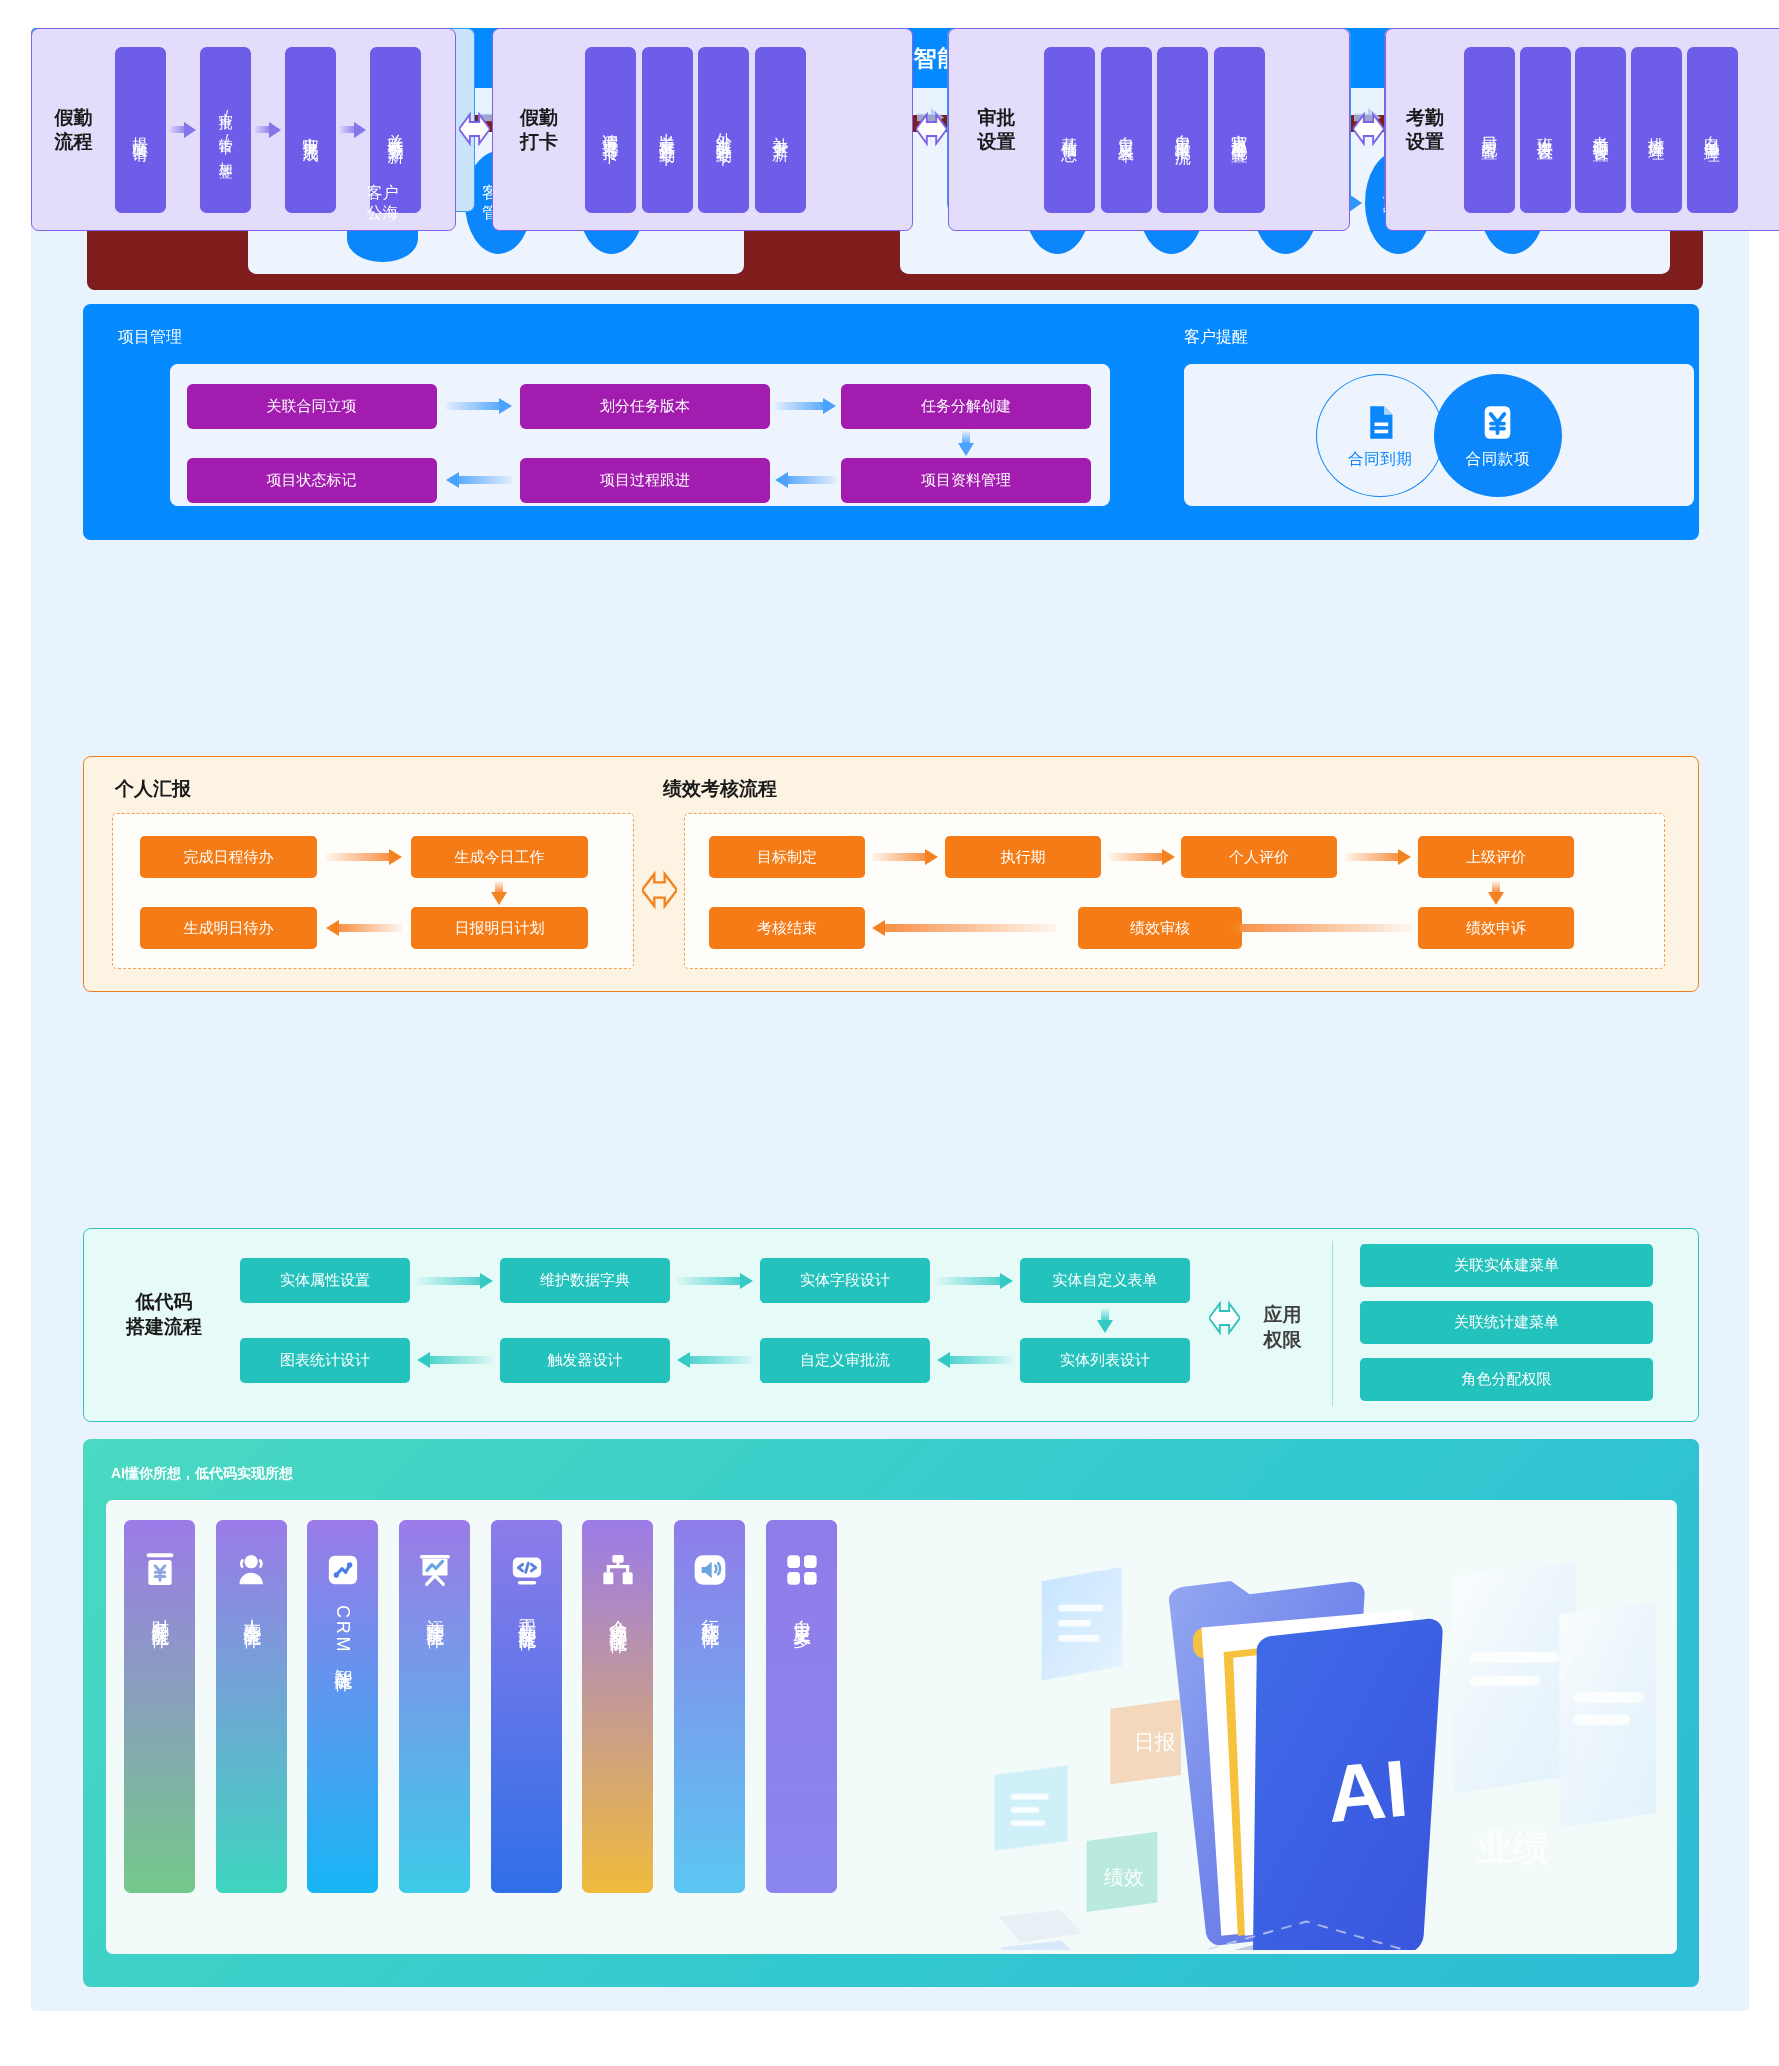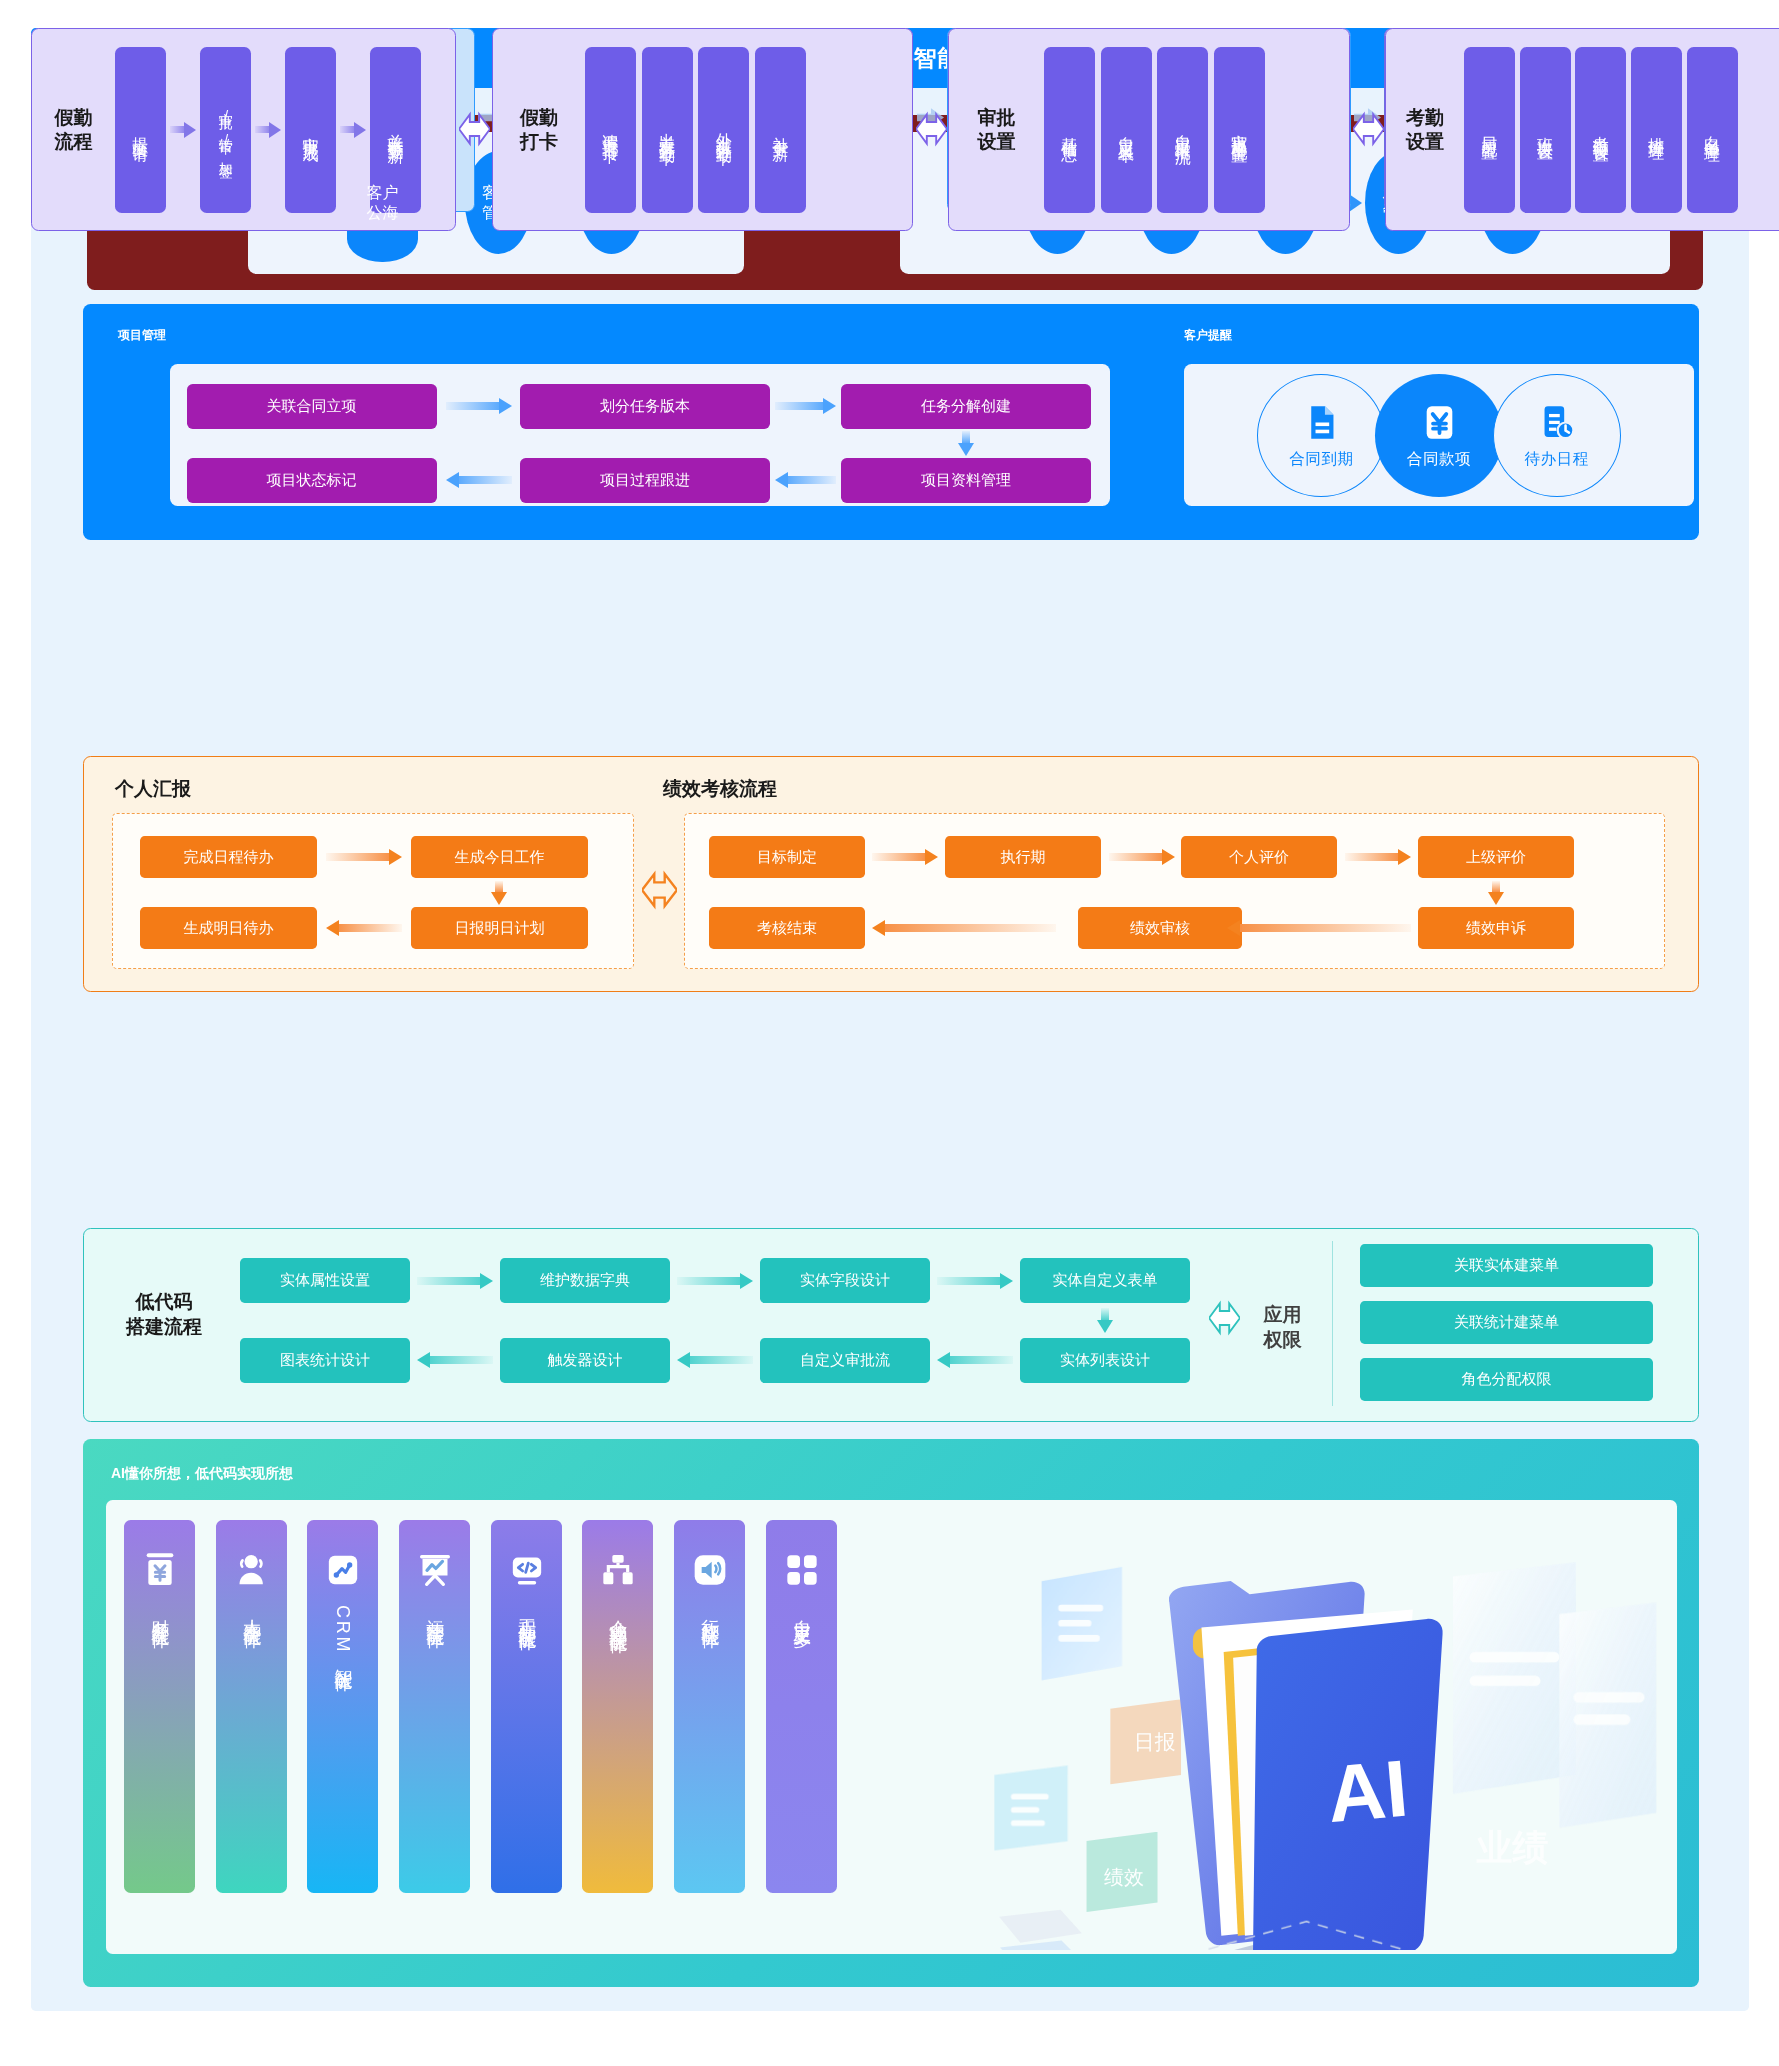--- a/index.html
+++ b/index.html
@@ -67,21 +67,21 @@
     content:""; position:absolute; left:0; top:5.7px; width:26.5px; height:10.4px;
     background:linear-gradient(to right, rgba(11,134,251,0.05), #3b9bfb);
   }
   .arrow-r::after {
     content:""; position:absolute; left:24.6px; top:0; width:0; height:0;
     border-left:16px solid #2f95fb; border-top:11px solid transparent; border-bottom:11px solid transparent;
   }
 
   
   .row2 { left:52px; top:276px; width:1616px; height:236px; background:#0489ff; }
-  .row2 .sec-title { color:#fff; font-size:12px; font-weight:bold; }
+  .row2 .sec-title { color:#fff; font-size:16px; font-weight:normal; }
   .proj-card {
     position:absolute; left:87px; top:60px; width:940px; height:142px;
     background:#eef4fd; border-radius:7.6px;
   }
   .pill {
     position:absolute; background:#a21caf; color:#fff; font-size:15px;
     border-radius:5.7px; display:flex; align-items:center; justify-content:center;
     width:250px; height:45px;
   }
   .h-arrow { position:absolute; height:16px; }
@@ -307,33 +307,20 @@
       </div>
       <div class="remind-item solid">
         <div class="remind-ico">
           <svg width="41" height="41" viewBox="0 0 24 24">
               <rect x="4.5" y="2.5" width="15" height="19" rx="3" fill="#fff"></rect>
               <path d="M8 7l4 5 4-5" stroke="#0b86fb" stroke-width="2.2" fill="none" stroke-linecap="round"></path>
               <path d="M8.2 12.6h7.6M8.2 15.6h7.6M12 12v6.2" stroke="#0b86fb" stroke-width="2.2" stroke-linecap="round"></path>
             </svg>
         </div>
         <div class="remind-label">合同款项</div>
-      </div>
-      <div class="remind-item outline">
-        <div class="remind-ico">
-          <svg width="41" height="41" viewBox="0 0 24 24">
-              <rect x="5" y="2.5" width="11.5" height="18" rx="2" fill="#0b86fb"></rect>
-              <rect x="7.6" y="7" width="6.3" height="1.9" fill="#fff"></rect>
-              <rect x="7.6" y="11" width="6.3" height="1.9" fill="#fff"></rect>
-              <rect x="7.6" y="15" width="4.3" height="1.9" fill="#fff"></rect>
-              <circle cx="17.3" cy="16.6" r="4.6" fill="#0b86fb" stroke="#eef4fd" stroke-width="1.3"></circle>
-              <path d="M17.3 13.8v2.9l2 1.2" stroke="#fff" stroke-width="1.5" fill="none" stroke-linecap="round"></path>
-            </svg>
-        </div>
-        <div class="remind-label">待办日程</div>
       </div>
     </div>
   </div>
 
   <div class="row3">
     <div class="lane blue" style="left:0px; width:444px;">
       <div class="lane-title" style="width:90px;">合同<br>款项</div>
       <div class="vcell blue">合同回款</div>
       <div class="vcell blue" style="margin-left:4.7px;">合同续费</div>
       <div class="sm-arrow blue" style="margin:0 2.8px;">

